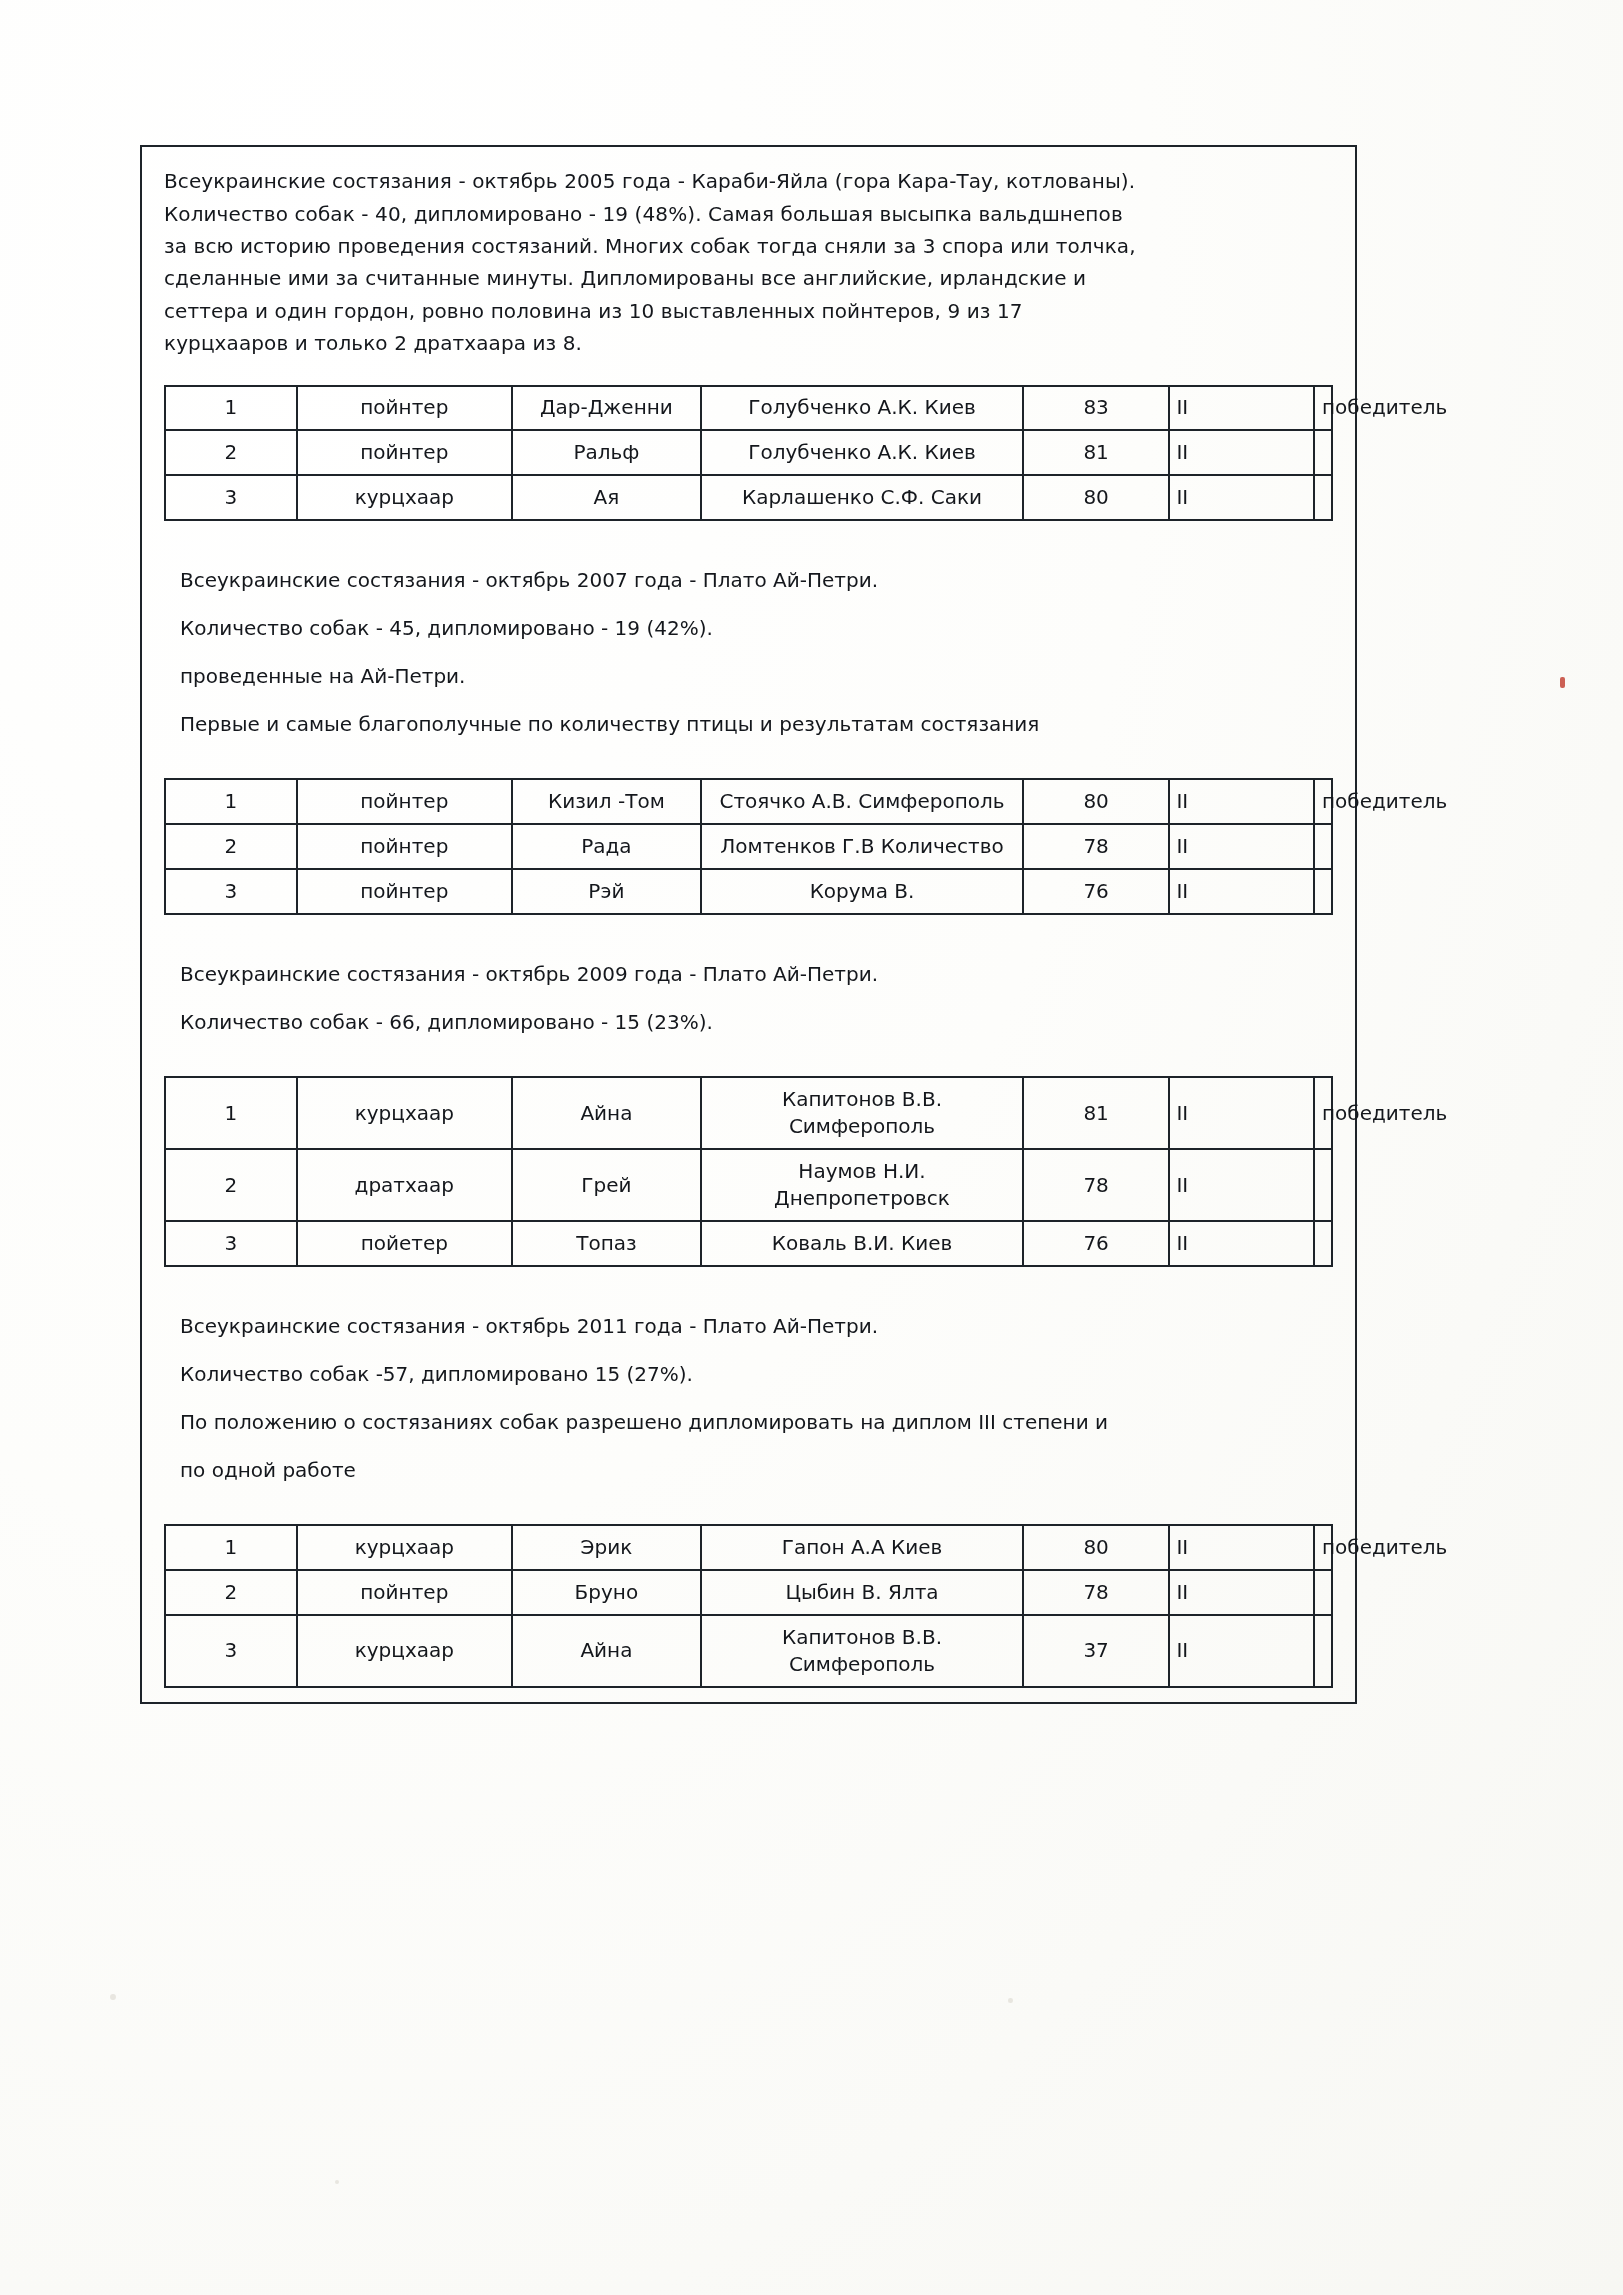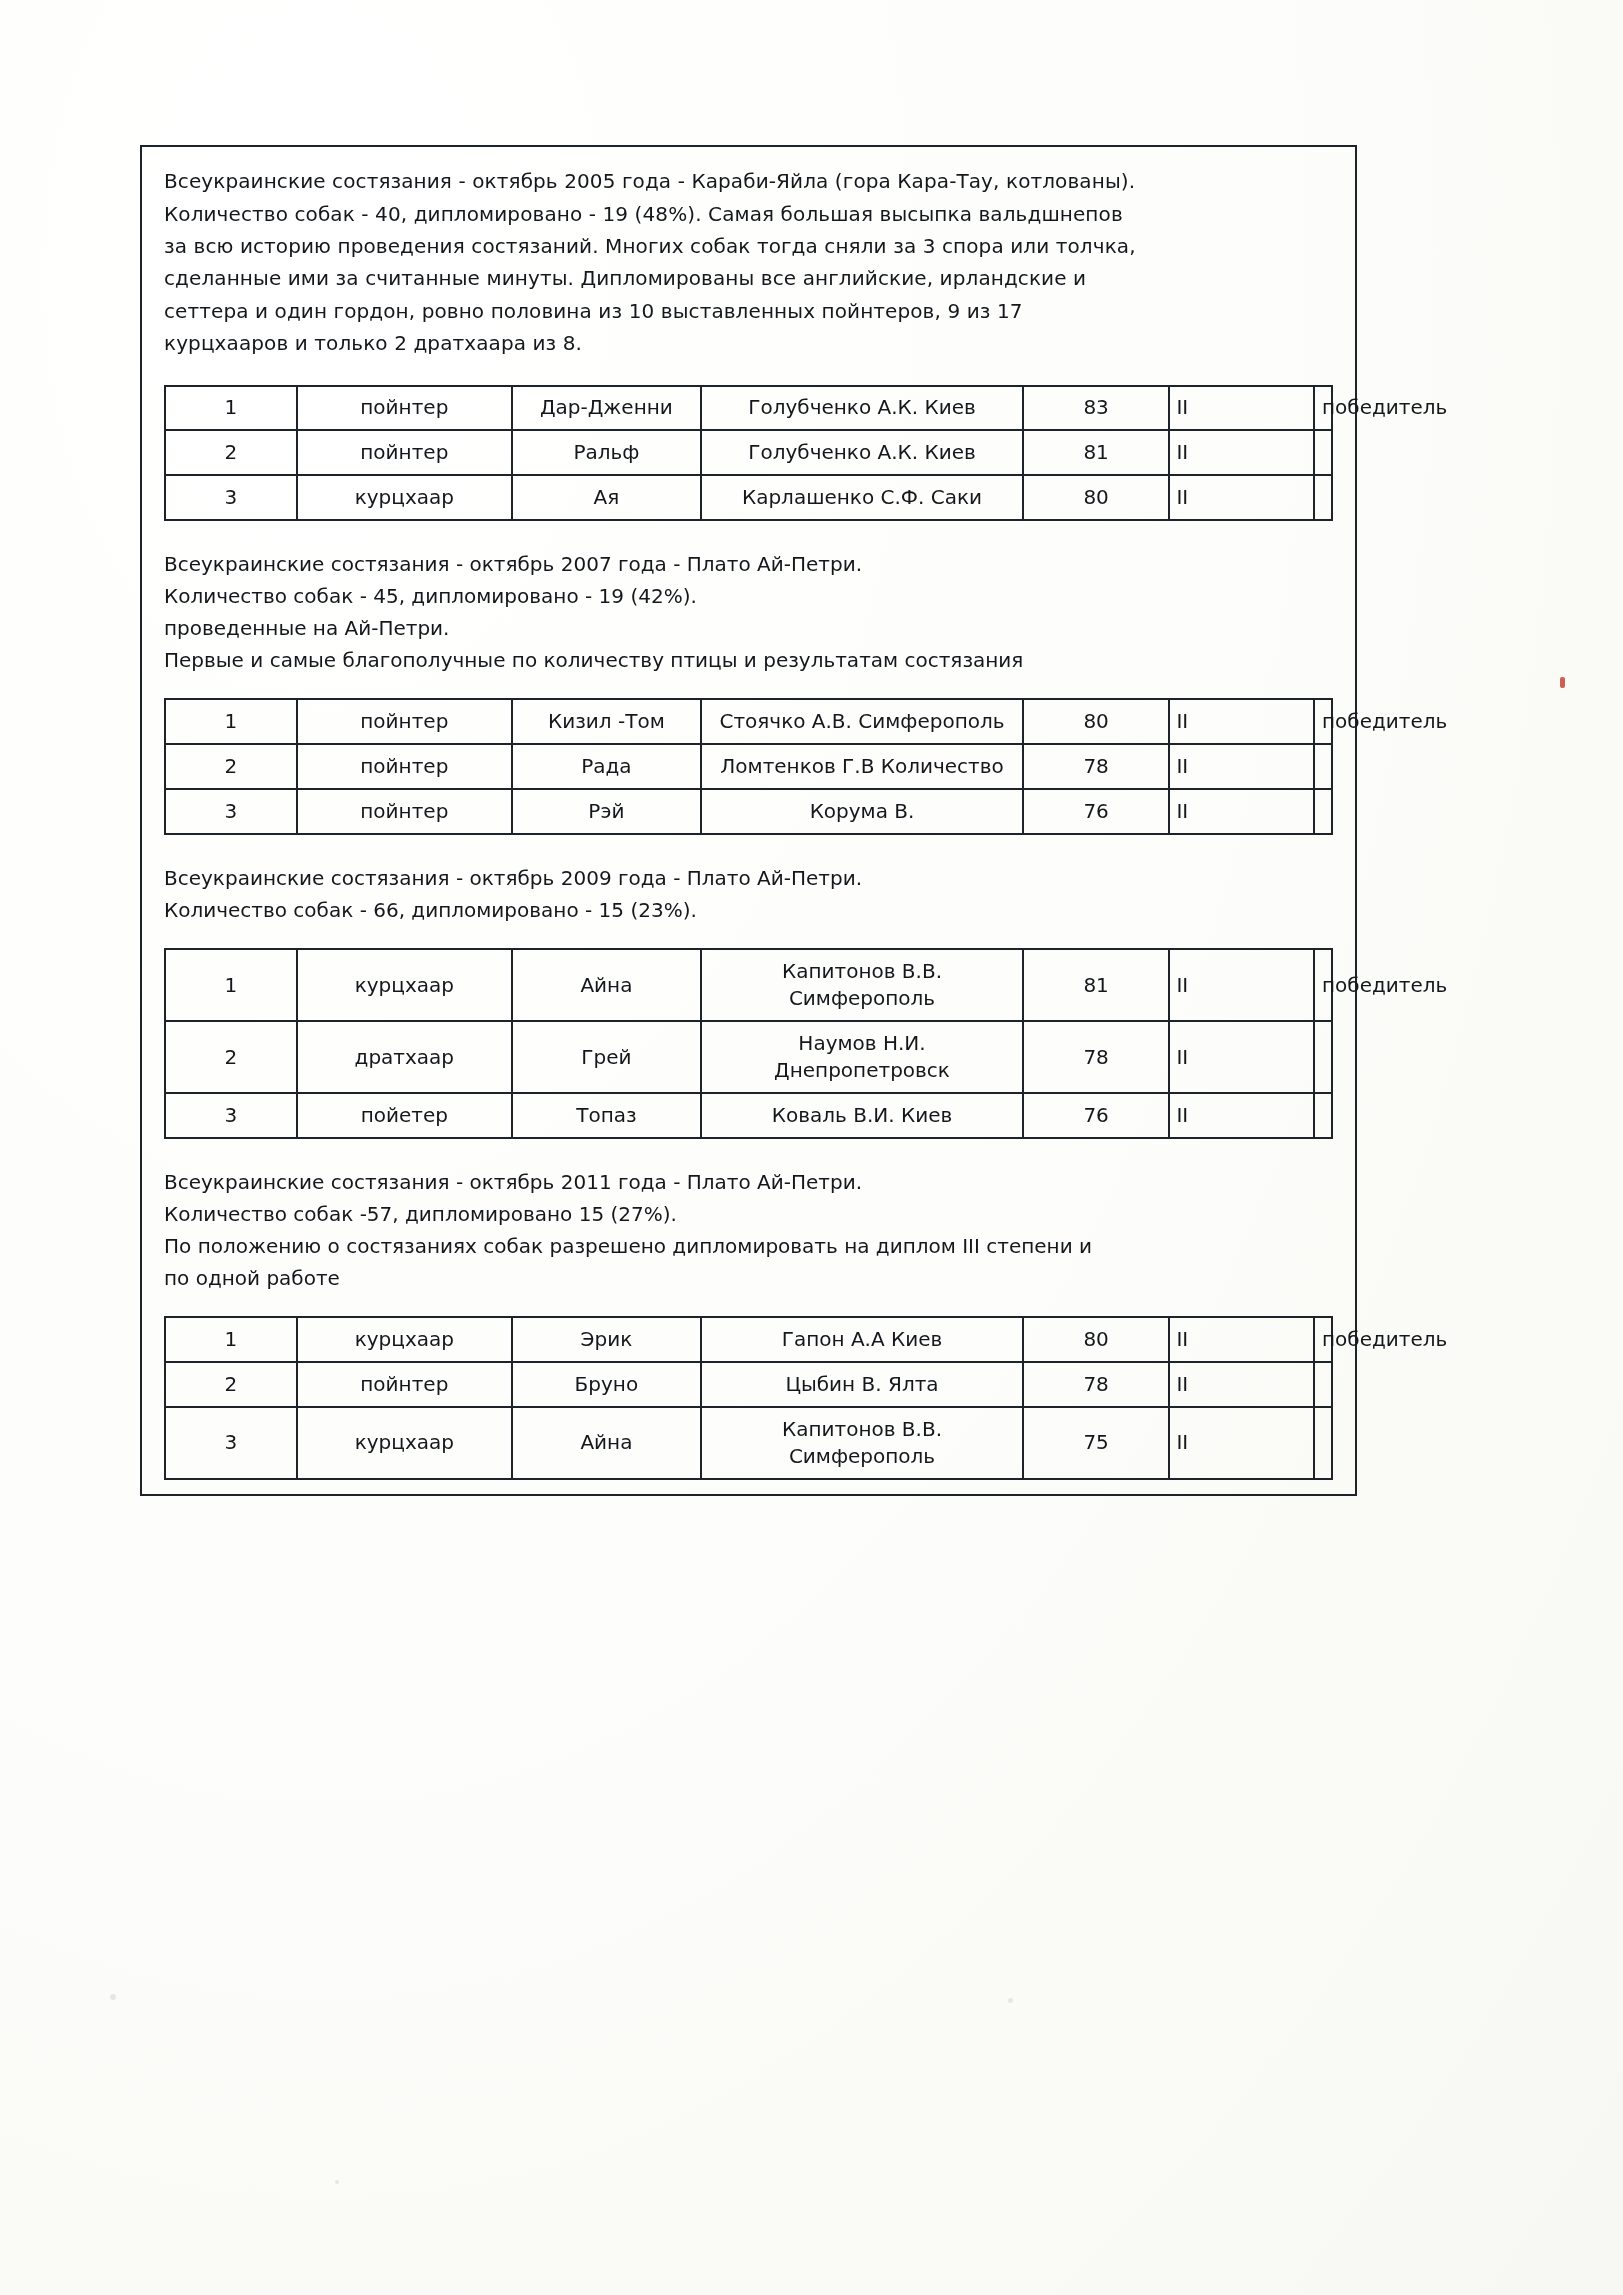--- a/index.html
+++ b/index.html
@@ -61,21 +61,21 @@
   td.c-name    { width: 147px;  text-align: center; }
   td.c-owner   { width: 262px;  text-align: center; }
   td.c-score   { width: 110px;  text-align: center; }
   td.c-degree  { width: 110px;  text-align: left; }
   td.c-award   { width: 0;      text-align: center; margin-top: 8px; }
   .sect-text {
     padding: 13px 22px 13px 22px;
     font-size: 20px;
     line-height: 1.6;
   }
-  .sect-text p { margin: 0; }
+  .sect-text p { margin: 16px; }
   .tbl-wrap { padding: 0; }
   .tbl-wrap table.results { border-left: 0; border-right: 0; }
   .tbl-wrap table.results td:first-child { border-left: 0; }
   .tbl-wrap table.results td:last-child  { border-right: 0; }
   .tbl-wrap.inset { padding: 9.2px 22px 14.4px 22px; }
   .tbl-wrap.inset table.results td:first-child { border-left: 2px solid #1d2329; }
   .tbl-wrap.inset table.results td:last-child  { border-right: 2px solid #1d2329; }
   .tight td { padding: 3.9px 6.5px; }
   .red-dot {
     position: absolute;
@@ -245,21 +245,21 @@
         <td class="c-owner">Цыбин В. Ялта</td>
         <td class="c-score">78</td>
         <td class="c-degree">II</td>
         <td class="c-award"></td>
       </tr>
       <tr>
         <td class="c-place">3</td>
         <td class="c-breed">курцхаар</td>
         <td class="c-name">Айна</td>
         <td class="c-owner">Капитонов В.В. Симферополь</td>
-        <td class="c-score">75</td>
+        <td class="c-score">37</td>
         <td class="c-degree">II</td>
         <td class="c-award"></td>
       </tr>
     </tbody>
       </table>
   </div>
 
 </div>
 
 

